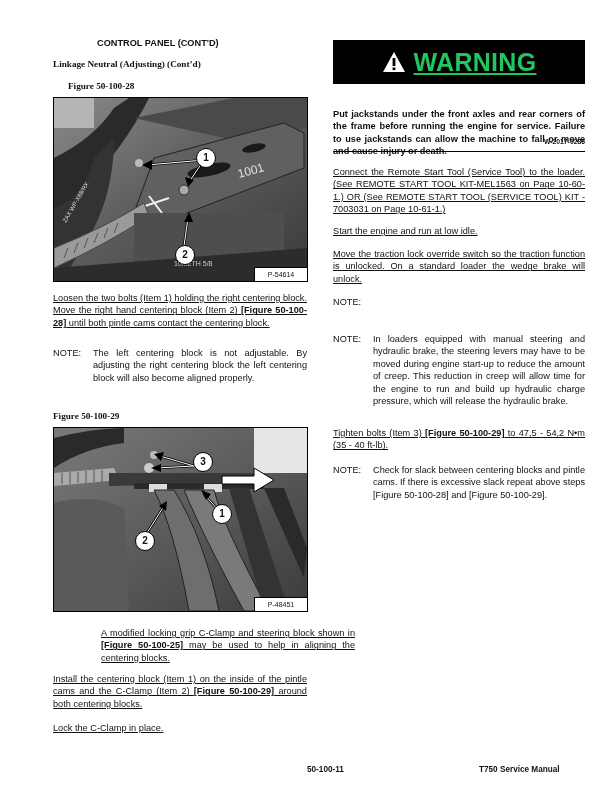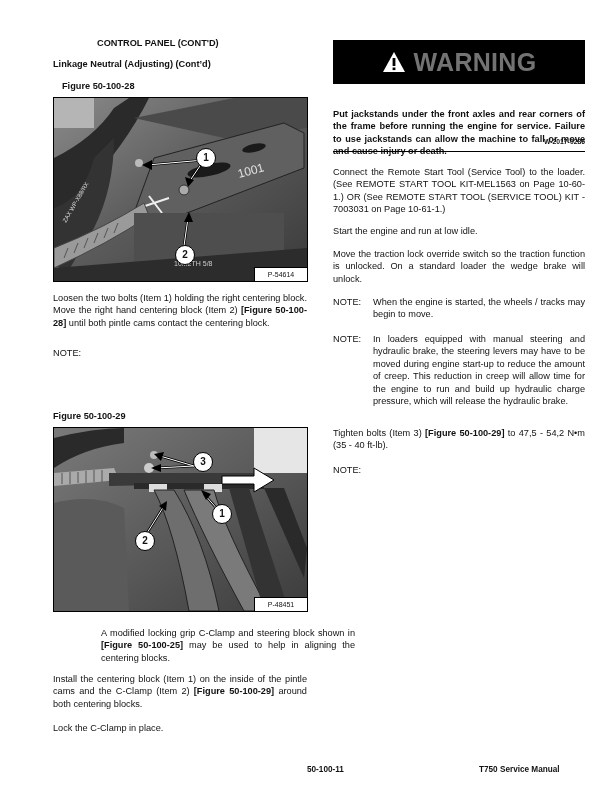--- a/index.html
+++ b/index.html
@@ -1,42 +1,42 @@
 <!DOCTYPE html>
 <html><head>
 <meta charset="utf-8">
 <style>
   html, body { margin:0; padding:0; background:#ffffff; }
   body { width:612px; height:792px; position:relative; overflow:hidden;
          font-family:"Liberation Sans", sans-serif; color:#111; }
   .abs { position:absolute; }
   .h1 { font-size:9.2px; font-weight:bold; }
-  .h2 { font-size:9.2px; font-weight:bold; }
-  .p { font-size:9.2px; line-height:12.4px; text-align:justify; }
+  .h2 { font-size:9.2px; font-weight:bold;font-family:Liberation Serif, serif; }
+  .p { font-size:9.2px; line-height:12.4px; text-align:justify;text-decoration:underline; }
   .p b { font-weight:bold; }
   .note { font-size:9.2px; line-height:12.4px; font-weight:normal; display:flex; text-align:justify; }
   .note .lbl { width:40px; flex:none; }
   .note .txt { flex:1; }
   .fig { border:1px solid #000; overflow:hidden; background:#6a6a6a; }
   .fig svg { display:block; }
   .pcode { position:absolute; right:0; bottom:0; background:#fff; border-left:1px solid #000; border-top:1px solid #000;
            font-size:7px; padding:3px 8px 3px 8px; width:36px; text-align:center; }
-  .warnbox { background:#000; color:#737373; display:flex; align-items:center; justify-content:center; }
+  .warnbox { background:#000; color:#22c55e; display:flex; align-items:center; justify-content:center;text-decoration:underline; }
   .warnbox .w { font-size:25px; font-weight:bold; letter-spacing:0.3px; margin-left:8px; }
   .warntext { font-size:9.2px; line-height:12.4px; font-weight:bold; text-align:justify; }
   .wcode { font-size:6.8px; font-weight:bold; text-align:right; }
   .rule { height:1.3px; background:#000; }
   .footer { font-size:8.2px; font-weight:bold;margin-left:9px; }
 </style>
 </head>
 <body>
 
 <div class="abs h1" style="left:53px;top:38px;margin-left:44px;">CONTROL PANEL (CONT'D)</div>
 <div class="abs h2" style="left:53px;top:59px;">Linkage Neutral (Adjusting) (Cont’d)</div>
-<div class="abs h2" style="left:62px;top:81px;">Figure 50-100-28</div>
+<div class="abs h2" style="left:68px;top:81px;">Figure 50-100-28</div>
 
 <div class="abs fig" style="left:53px;top:97px;width:253px;height:183px;">
   <svg width="253" height="183" viewBox="0 0 253 183">
     <defs>
       <linearGradient id="g1" x1="0" y1="0" x2="1" y2="1">
         <stop offset="0" stop-color="#8a8a8a"></stop>
           <stop offset="0.5" stop-color="#5a5a5a"></stop>
           <stop offset="1" stop-color="#3a3a3a"></stop>
       </linearGradient>
     </defs>
@@ -81,20 +81,21 @@
   </svg>
   <div class="abs" style="left:142px;top:50px;width:18px;height:18px;border-radius:50%;background:#fff;border:1.5px solid #000;font-size:10px;font-weight:bold;text-align:center;line-height:18px;">1</div>
   <div class="abs" style="left:121px;top:147px;width:18px;height:18px;border-radius:50%;background:#fff;border:1.5px solid #000;font-size:10px;font-weight:bold;text-align:center;line-height:18px;">2</div>
   <div class="pcode">P-54614</div>
 </div>
 
 <div class="abs p" style="left:53px;top:292px;width:254px;"><span>Loosen the two bolts (Item 1) holding the right centering block. Move the right hand centering block (Item 2) </span><b>[Figure 50-100-28]</b><span> until both pintle cams contact the centering block.</span></div>
 
 <div class="abs note" style="left:53px;top:347px;width:254px;">
   <span class="lbl">NOTE:</span>
+  <span class="txt">The left centering block is not adjustable. By adjusting the right centering block the left centering block will also become aligned properly.</span>
 </div>
 
 <div class="abs h2" style="left:53px;top:411px;">Figure 50-100-29</div>
 
 <div class="abs fig" style="left:53px;top:427px;width:253px;height:183px;">
   <svg width="253" height="183" viewBox="0 0 253 183">
     <defs>
       <linearGradient id="g2" x1="0" y1="0" x2="1" y2="1">
         <stop offset="0" stop-color="#7a7a7a"></stop>
           <stop offset="0.6" stop-color="#555"></stop>
@@ -165,28 +166,28 @@
 <div class="abs warntext" style="left:333px;top:88px;width:252px;margin-top:20px;">Put jackstands under the front axles and rear corners of the frame before running the engine for service. Failure to use jackstands can allow the machine to fall or move and cause injury or death.</div>
 <div class="abs wcode" style="left:333px;top:138px;width:252px;">W-2017-0286</div>
 <div class="abs rule" style="left:333px;top:151px;width:252px;"></div>
 
 <div class="abs p" style="left:333px;top:166px;width:252px;">Connect the Remote Start Tool (Service Tool) to the loader. (See REMOTE START TOOL KIT-MEL1563 on Page 10-60-1.) OR (See REMOTE START TOOL (SERVICE TOOL) KIT - 7003031 on Page 10-61-1.)</div>
 <div class="abs p" style="left:333px;top:225px;width:252px;">Start the engine and run at low idle.</div>
 <div class="abs p" style="left:333px;top:248px;width:252px;">Move the traction lock override switch so the traction function is unlocked. On a standard loader the wedge brake will unlock.</div>
 
 <div class="abs note" style="left:333px;top:296px;width:252px;">
   <span class="lbl">NOTE:</span>
-  <span class="txt">When the engine is started, the wheels / tracks may begin to move.</span>
 </div>
 
 <div class="abs note" style="left:333px;top:333px;width:252px;">
   <span class="lbl">NOTE:</span>
   <span class="txt">In loaders equipped with manual steering and hydraulic brake, the steering levers may have to be moved during engine start-up to reduce the amount of creep. This reduction in creep will allow time for the engine to run and build up hydraulic charge pressure, which will release the hydraulic brake.</span>
 </div>
 
 <div class="abs p" style="left:333px;top:427px;width:252px;"><span>Tighten bolts (Item 3) </span><b>[Figure 50-100-29]</b><span> to 47,5 - 54,2 N•m (35 - 40 ft-lb).</span></div>
 
 <div class="abs note" style="left:333px;top:464px;width:252px;">
   <span class="lbl">NOTE:</span>
+  <span class="txt">Check for slack between centering blocks and pintle cams. If there is excessive slack repeat above steps [Figure 50-100-28] and [Figure 50-100-29].</span>
 </div>
 
 <div class="abs footer" style="left:298px;top:765px;">50-100-11</div>
 <div class="abs footer" style="left:470px;top:765px;">T750 Service Manual</div>
 
 </body></html>

